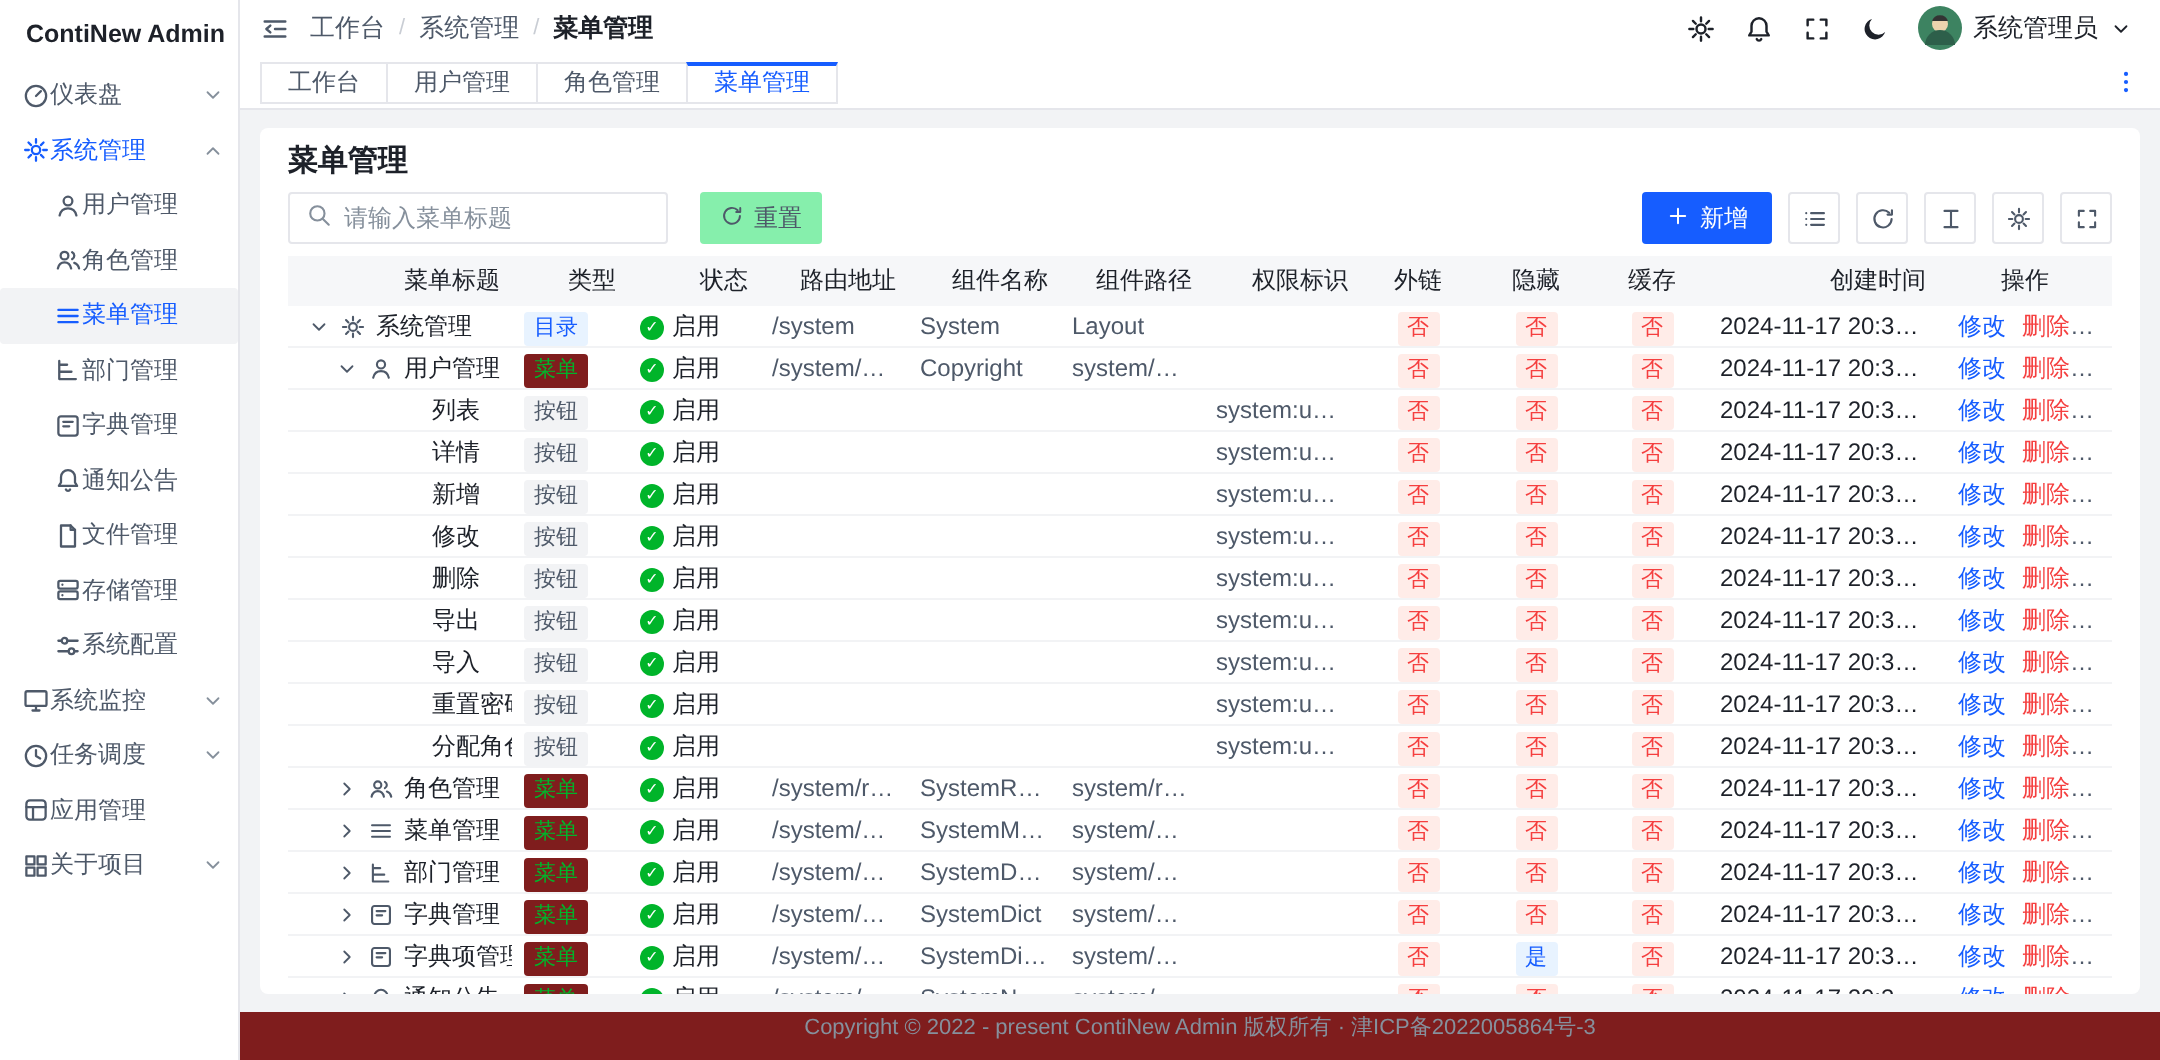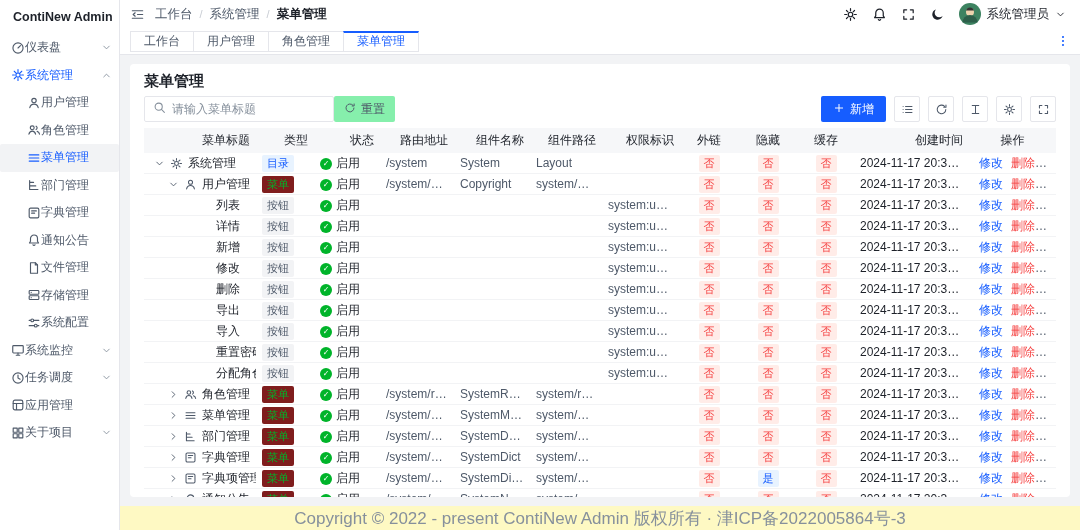--- a/index.html
+++ b/index.html
@@ -35,21 +35,21 @@
   .tabbar{height:27px;background:#fff;border-bottom:1px solid #e5e6eb;display:flex;align-items:center;justify-content:space-between;padding:0 10px}
   .tabs{display:flex;align-items:center}
   .tab{height:21px;display:flex;align-items:center;padding:0 13px;border:1px solid #e5e6eb;font-size:12px;color:#4e5969;background:#fff;cursor:pointer;margin-right:-1px}
   .tab.active{color:#165dff;border-top:2px solid #165dff;background:#fff;position:relative;z-index:1}
   .tabbar-more{display:flex;color:#165dff;cursor:pointer}
   
   .content{flex:1;background:#f2f3f5;padding:9px 10px;overflow:hidden;display:flex;min-height:0}
   .card{flex:1;background:#fff;border-radius:4px;padding:8px 14px 0;overflow:hidden;display:flex;flex-direction:column;min-width:0}
   .card-title{font-size:15px;font-weight:700;line-height:18px;margin-bottom:6px}
   .toolbar{display:flex;justify-content:space-between;align-items:center;margin-bottom:6px}
-  .toolbar-left{display:flex;align-items:center;gap:0}
+  .toolbar-left{display:flex;align-items:center;gap:16px}
   .search-input{width:190px;height:26px;border:1px solid #e5e6eb;border-radius:2px;display:flex;align-items:center;gap:6px;padding:0 8px;color:#86909c;background:#fff}
   .search-input input{border:none;outline:none;flex:1;min-width:0;font-size:12px;font-family:inherit;color:#1d2129;background:transparent}
   .search-input input::placeholder{color:#86909c}
   .btn{height:26px;border:none;border-radius:2px;display:inline-flex;align-items:center;gap:5px;font-size:12px;cursor:pointer;font-family:inherit}
   .btn-reset{background:#86efac;color:#4e5969;padding:0 10px}
   .btn-add{background:#165dff;color:#fff;padding:0 12px}
   .toolbar-right{display:flex;align-items:center;gap:8px}
   .tool-btn{width:26px;height:26px;border:1px solid #e5e6eb;border-radius:2px;background:#fff;color:#4e5969;display:flex;align-items:center;justify-content:center;cursor:pointer}
   
   .tbl-wrap{flex:1;overflow:hidden}
@@ -67,21 +67,21 @@
   .b-btn{background:#f2f3f5;color:#4e5969}
   .b-no{background:#ffece8;color:#f53f3f}
   .b-yes{background:#e8f3ff;color:#165dff}
   .status{display:inline-flex;align-items:center;gap:4px;color:#1d2129}
   .st-dot{width:12px;height:12px;min-width:12px;border-radius:50%;background:#00b42a;color:#fff;font-size:8px;display:inline-flex;align-items:center;justify-content:center}
   .c-time{color:#1d2129}
   .op{margin:0 4px;cursor:pointer;text-decoration:none}
   .op-edit{color:#165dff}.op-del{color:#f53f3f}.op-add{color:#165dff}
   .op-add.disabled{color:#94bfff;cursor:not-allowed}
   
-  .footer{height:24px;background:#fef9c3;display:flex;align-items:center;justify-content:center;color:#86909c;font-size:17px}
+  .footer{height:24px;background:#7f1d1d;display:flex;justify-content:center;color:#86909c;font-size:11px}
 </style>
 </head>
 <body>
 
 <aside class="sidebar">
   <div class="logo">
     <svg width="18" height="18" viewBox="0 0 24 24">
       <path d="M3 7l9-5 9 5-9 5z" fill="#4080ff"></path>
       <path d="M3 7v10l9 5V12z" fill="#37d4cf"></path>
       <path d="M21 7v10l-9 5V12z" fill="#2a6fdb"></path>

